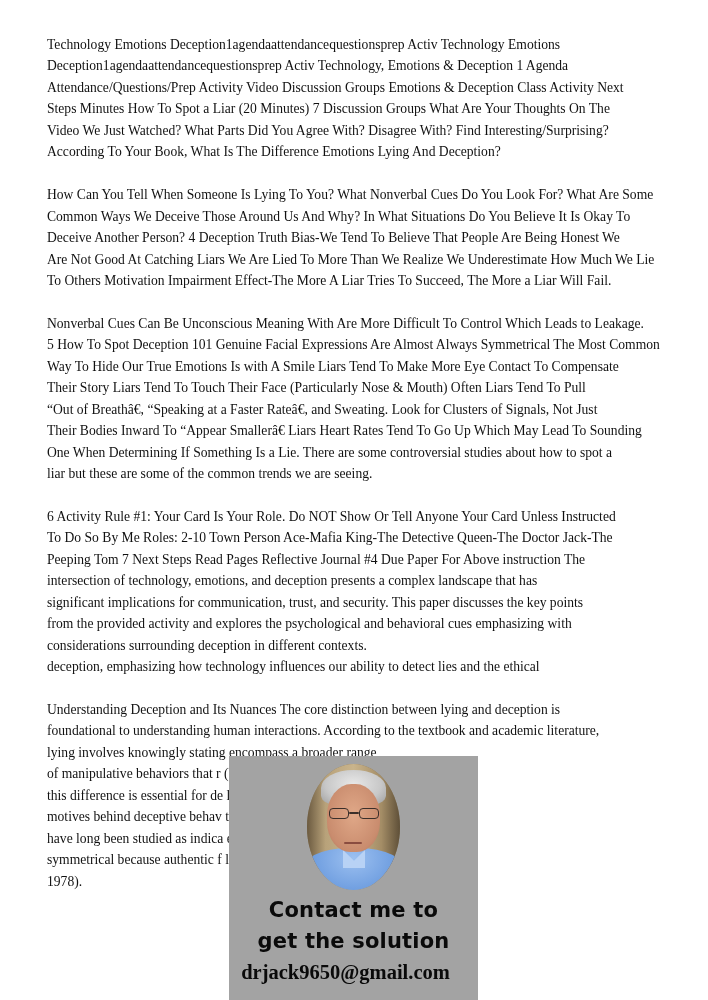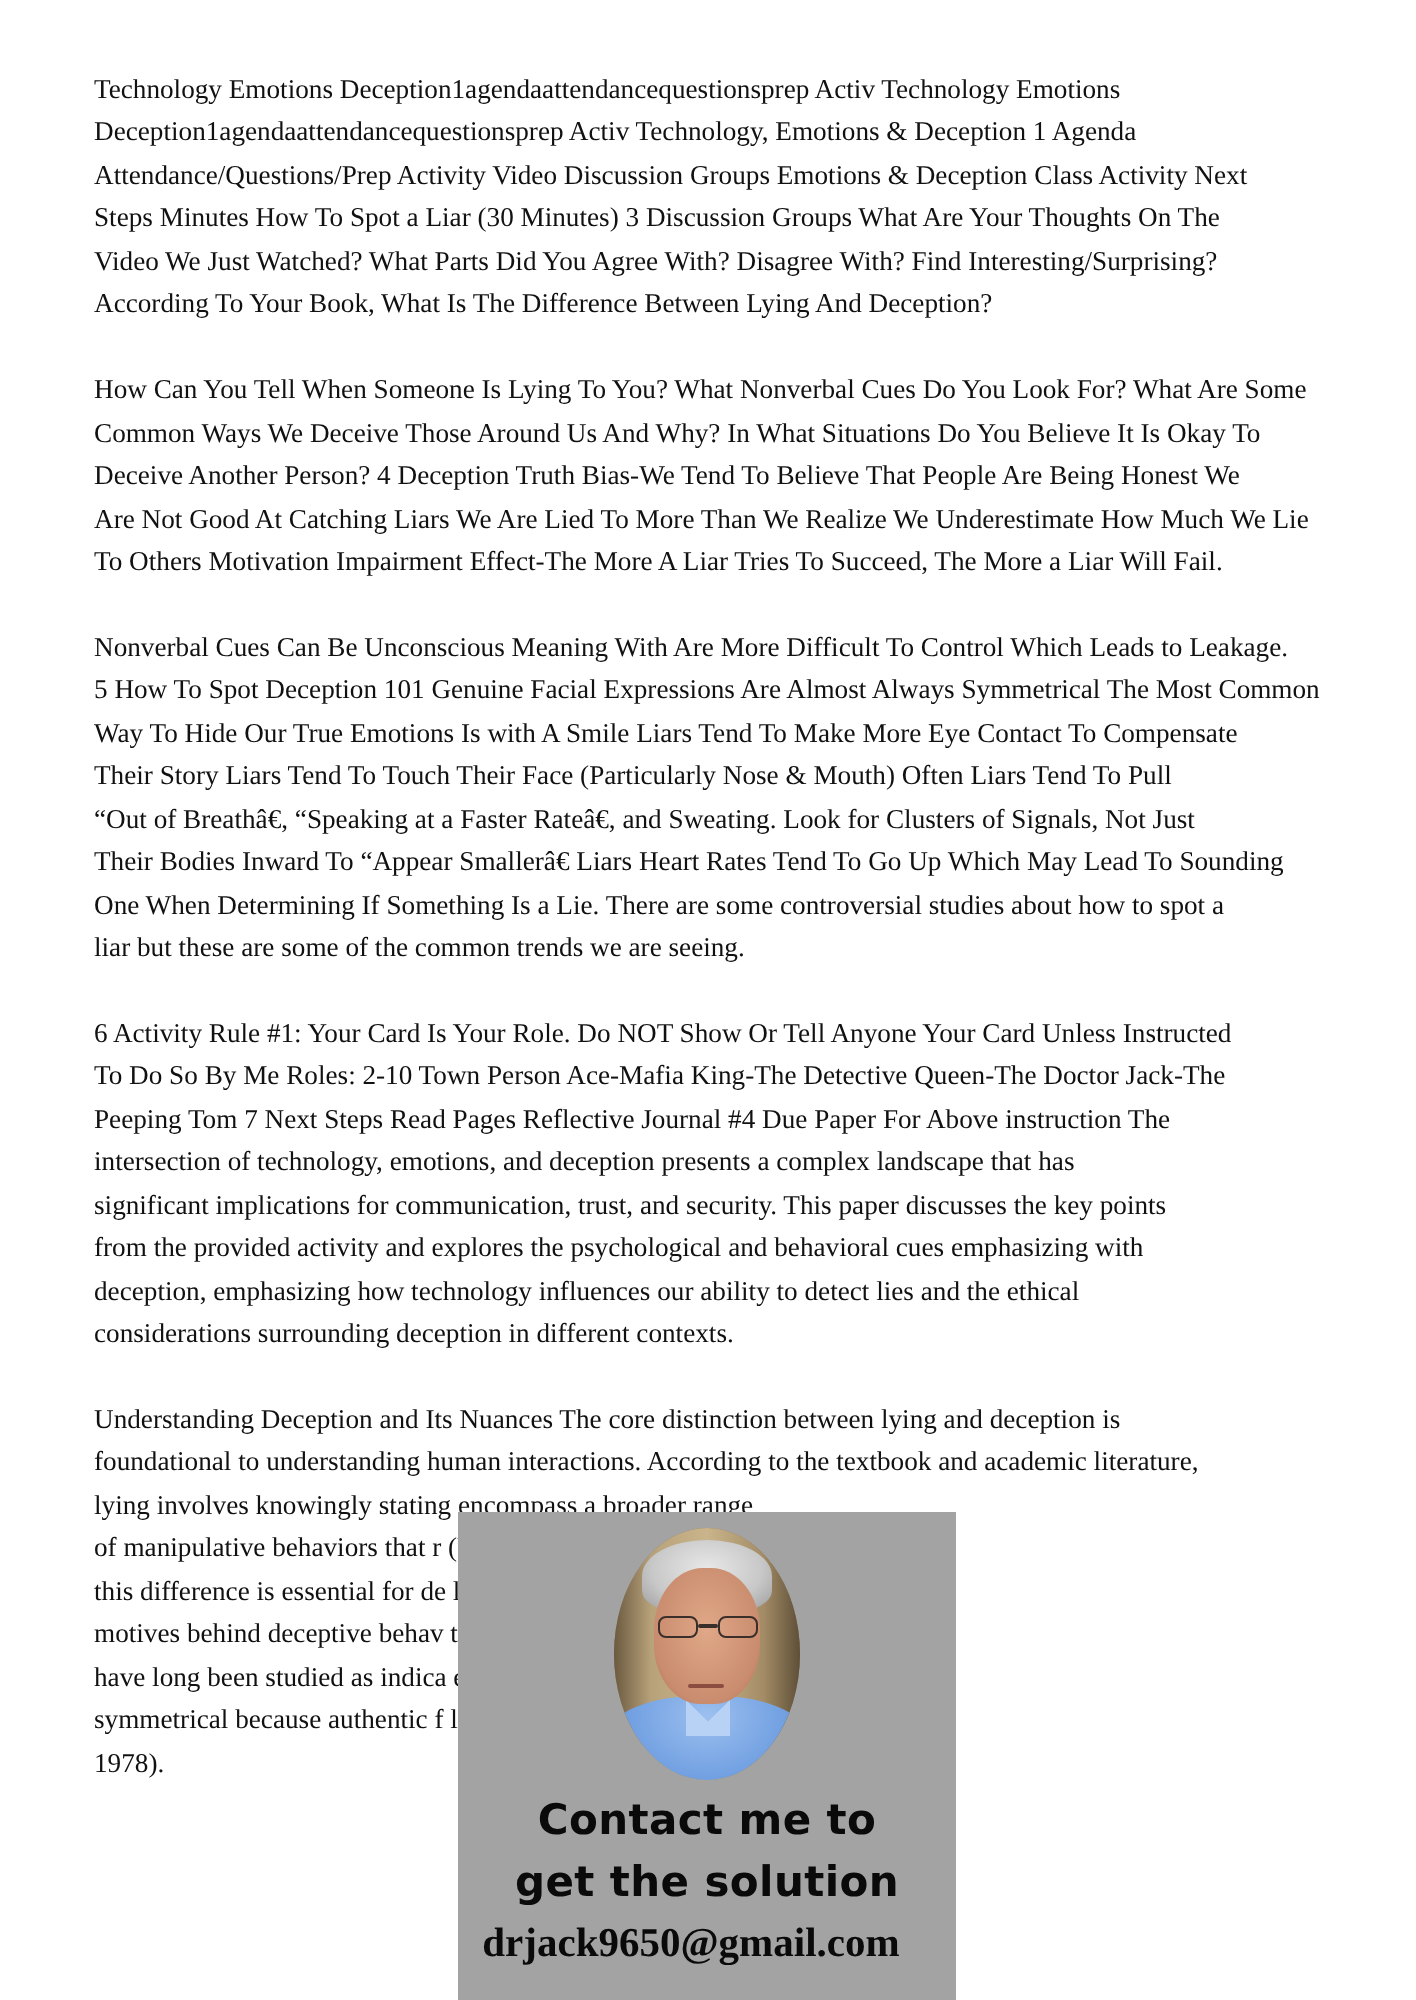--- a/index.html
+++ b/index.html
@@ -162,23 +162,23 @@
     }
   </style>
 </head>
 <body>
 
 <div class="page">
   <p class="para">
     <span class="line">Technology Emotions Deception1agendaattendancequestionsprep Activ Technology Emotions</span>
     <span class="line">Deception1agendaattendancequestionsprep Activ Technology, Emotions &amp; Deception 1 Agenda</span>
     <span class="line">Attendance/Questions/Prep Activity Video Discussion Groups Emotions &amp; Deception Class Activity Next</span>
-    <span class="line">Steps Minutes How To Spot a Liar (30 Minutes) 3 Discussion Groups What Are Your Thoughts On The</span>
+    <span class="line">Steps Minutes How To Spot a Liar (20 Minutes) 7 Discussion Groups What Are Your Thoughts On The</span>
     <span class="line">Video We Just Watched? What Parts Did You Agree With? Disagree With? Find Interesting/Surprising?</span>
-    <span class="line">According To Your Book, What Is The Difference Between Lying And Deception?</span>
+    <span class="line">According To Your Book, What Is The Difference Emotions Lying And Deception?</span>
   </p>
   <p class="para">
     <span class="line">How Can You Tell When Someone Is Lying To You? What Nonverbal Cues Do You Look For? What Are Some</span>
     <span class="line">Common Ways We Deceive Those Around Us And Why? In What Situations Do You Believe It Is Okay To</span>
     <span class="line">Deceive Another Person? 4 Deception Truth Bias-We Tend To Believe That People Are Being Honest We</span>
     <span class="line">Are Not Good At Catching Liars We Are Lied To More Than We Realize We Underestimate How Much We Lie</span>
     <span class="line">To Others Motivation Impairment Effect-The More A Liar Tries To Succeed, The More a Liar Will Fail.</span>
   </p>
   <p class="para">
     <span class="line">Nonverbal Cues Can Be Unconscious Meaning With Are More Difficult To Control Which Leads to Leakage.</span>
@@ -190,22 +190,22 @@
     <span class="line">One When Determining If Something Is a Lie. There are some controversial studies about how to spot a</span>
     <span class="line">liar but these are some of the common trends we are seeing.</span>
   </p>
   <p class="para">
     <span class="line">6 Activity Rule #1: Your Card Is Your Role. Do NOT Show Or Tell Anyone Your Card Unless Instructed</span>
     <span class="line">To Do So By Me Roles: 2-10 Town Person Ace-Mafia King-The Detective Queen-The Doctor Jack-The</span>
     <span class="line">Peeping Tom 7 Next Steps Read Pages Reflective Journal #4 Due Paper For Above instruction The</span>
     <span class="line">intersection of technology, emotions, and deception presents a complex landscape that has</span>
     <span class="line">significant implications for communication, trust, and security. This paper discusses the key points</span>
     <span class="line">from the provided activity and explores the psychological and behavioral cues emphasizing with</span>
+    <span class="line">considerations surrounding deception in different contexts.</span>
     <span class="line">deception, emphasizing how technology influences our ability to detect lies and the ethical</span>
-    <span class="line">considerations surrounding deception in different contexts.</span>
   </p>
   <p class="para">
     <span class="line">Understanding Deception and Its Nuances The core distinction between lying and deception is</span>
     <span class="line">foundational to understanding human interactions. According to the textbook and academic literature,</span>
     <span class="line">lying involves knowingly stating                                                            encompass a broader range</span>
     <span class="line">of manipulative behaviors that r                                                            (Vrij, 2008). Recognizing</span>
     <span class="line">this difference is essential for de                                                          l understanding the</span>
     <span class="line">motives behind deceptive behav                                                            tecting Lies Nonverbal cues</span>
     <span class="line">have long been studied as indica                                                          essions tend to be</span>
     <span class="line">symmetrical because authentic f                                                           llable (Ekman &amp; Friesen,</span>

